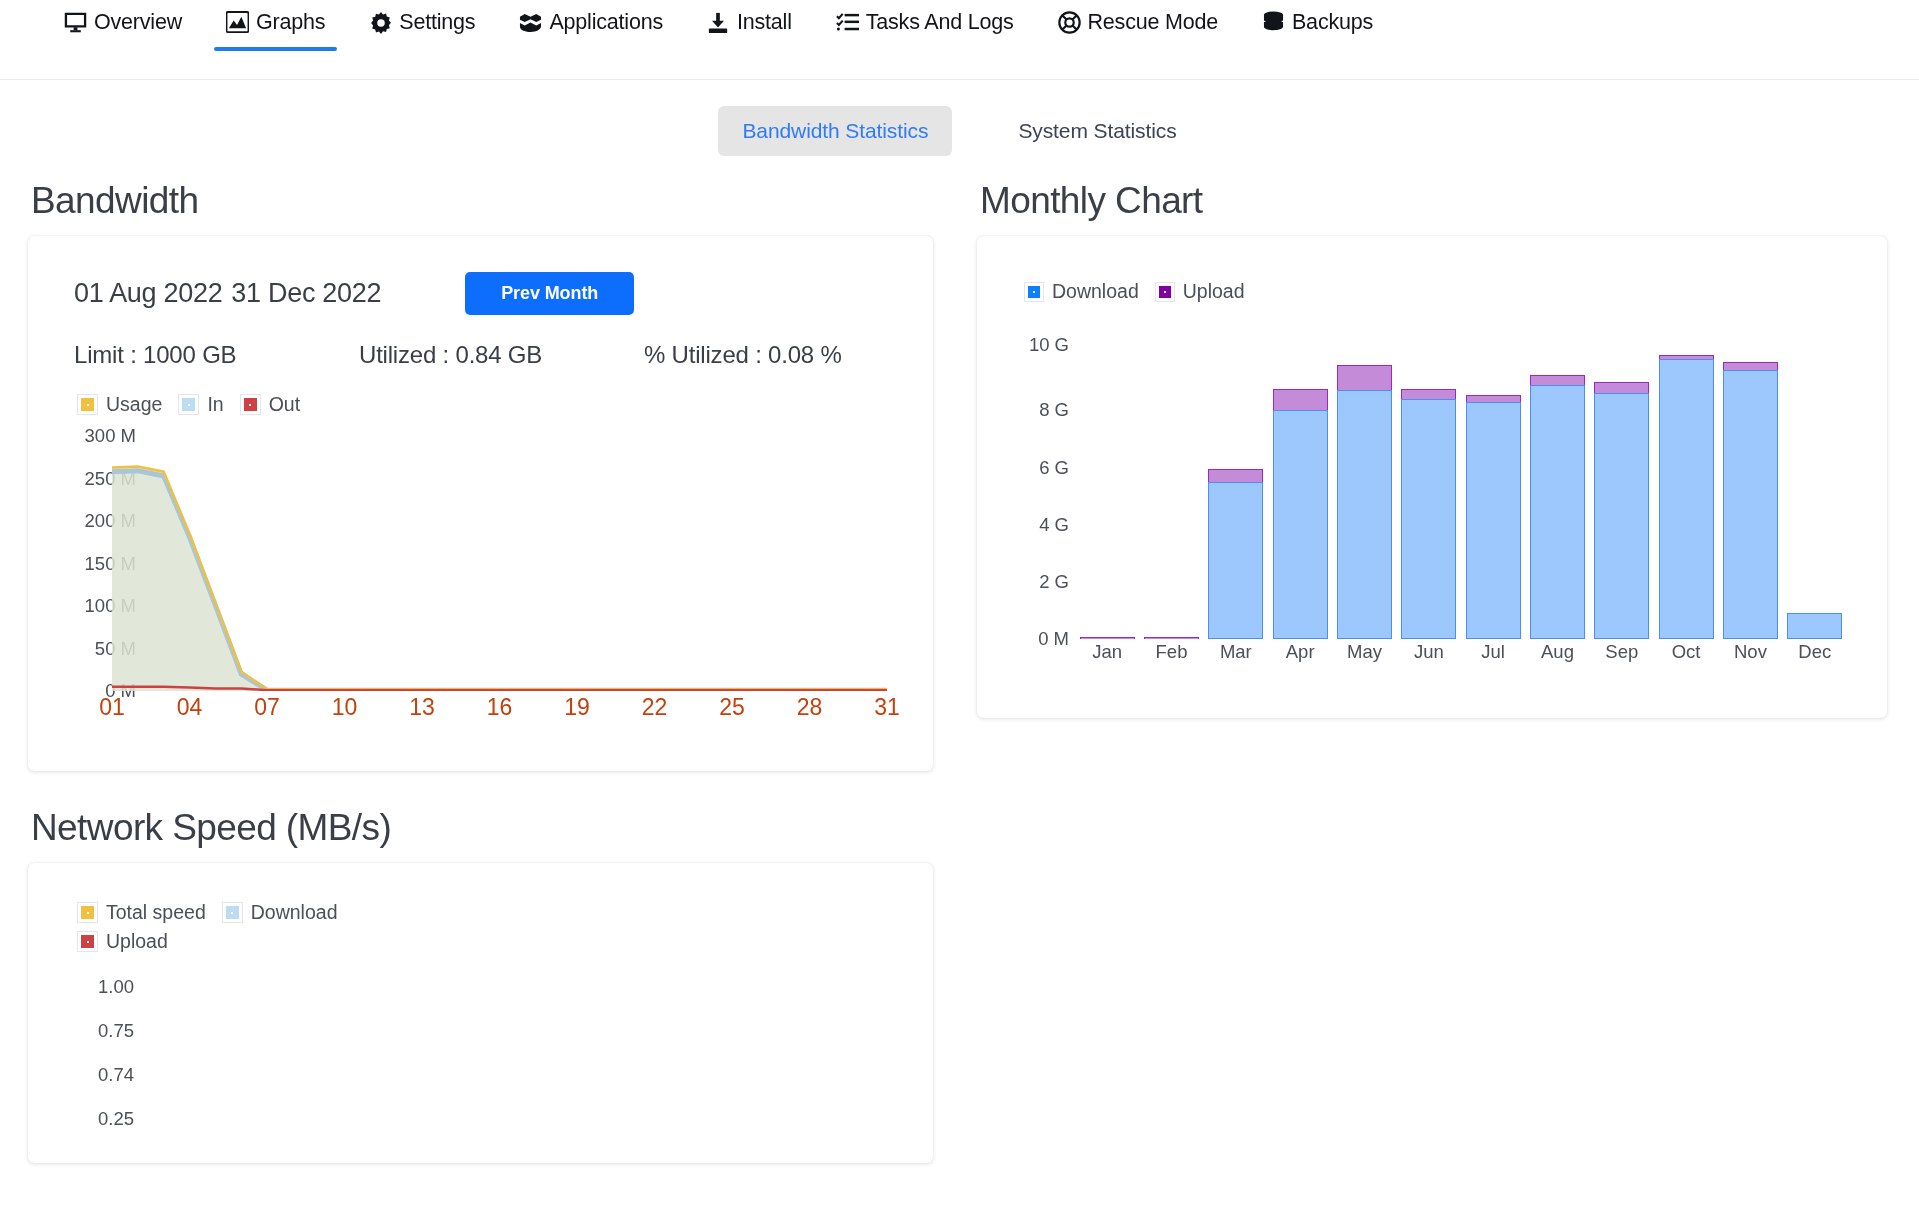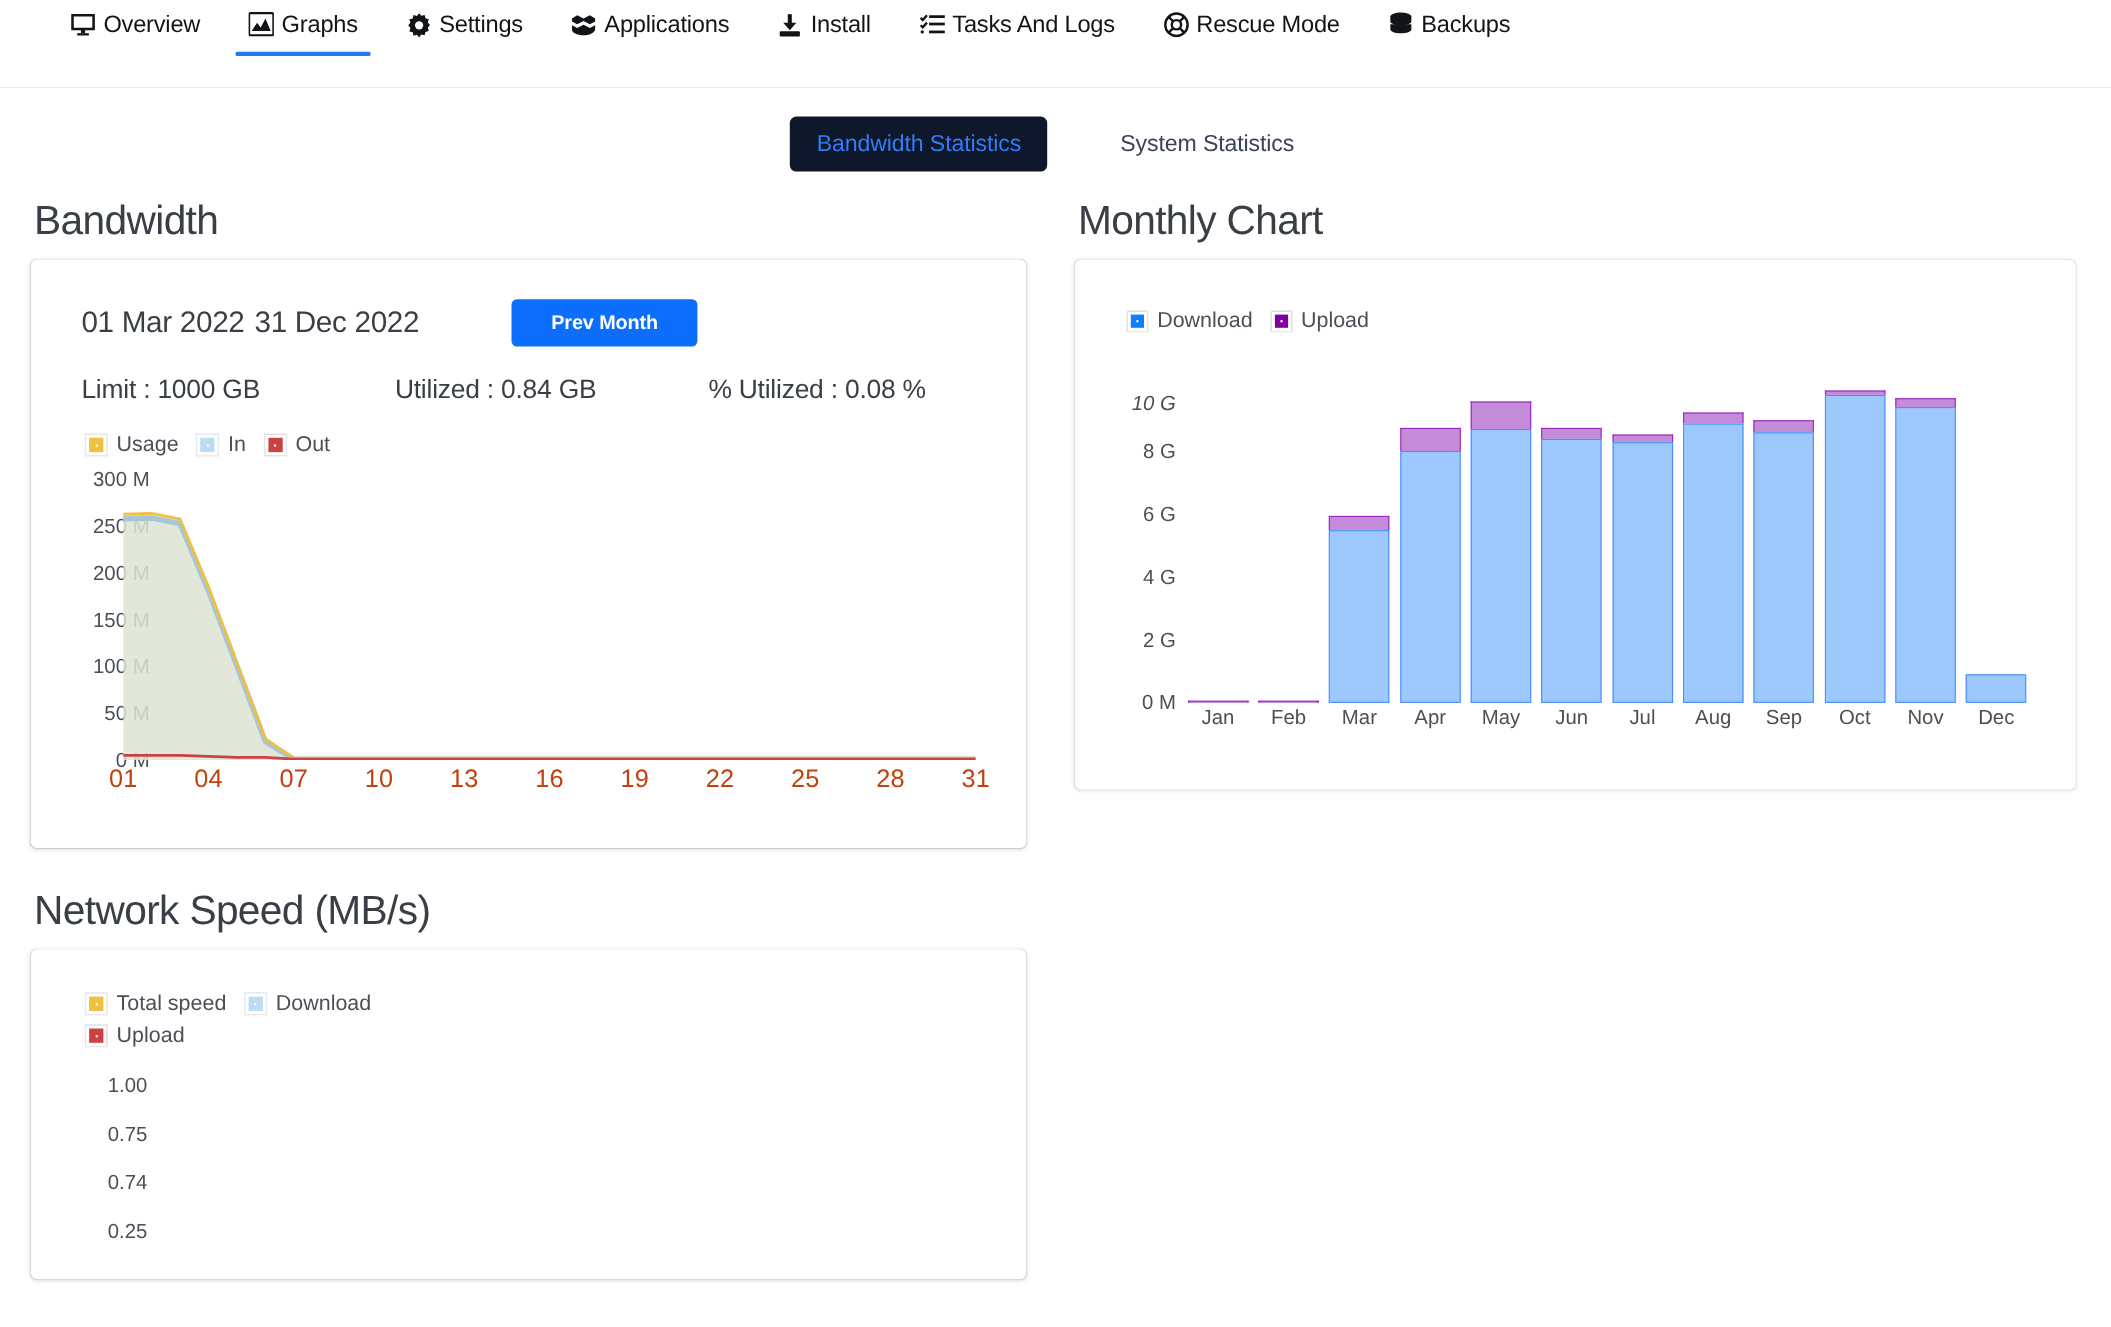--- a/index.html
+++ b/index.html
@@ -68,21 +68,21 @@
   }
   .subtab {
     font-size: 21px;
     padding: 13px 24px;
     border-radius: 6px;
     cursor: pointer;
     color: #3c4257;
     letter-spacing: -0.1px;
   }
   .subtab.active {
-    background: #0f172a;
+    background: #e5e5e5;
     color: #2f7cf6;
   }
 
   
   .content {
     padding: 0 28px;
     margin-top: 24px;
   }
   .row {
     display: flex;
@@ -397,21 +397,21 @@
 
 <div class="content">
   <div class="row">
 
     <div class="col-left">
       <h2 class="section-title">Bandwidth</h2>
 
       <div class="card bw-card">
 
         <div class="bw-head">
-          <span class="bw-date">01 Mar 2022</span>
+          <span class="bw-date">01 Aug 2022</span>
           <span class="bw-date">31 Dec 2022</span>
           <button class="prev-month-btn">Prev Month</button>
         </div>
 
         <div class="bw-stats">
           <span class="s1">Limit : 1000 GB</span>
           <span class="s2">Utilized : 0.84 GB</span>
           <span class="s3">% Utilized : 0.08 %</span>
         </div>
 
@@ -480,21 +480,21 @@
           </div>
         </div>
 
         <div class="mc-chart">
           <div class="mc-ylabels" id="mcY">
               <span style="top: 320px;">0 M</span>
               <span style="top: 262.857px;">2 G</span>
               <span style="top: 205.714px;">4 G</span>
               <span style="top: 148.571px;">6 G</span>
               <span style="top: 91.4286px;">8 G</span>
-              <span style="top: 48px; font-style: italic;">10 G</span>
+              <span style="top: 26px;">10 G</span>
             </div>
           <div class="mc-plot" id="mcBars">
               <div class="mc-colwrap">
                 <div class="mc-bar">
                   <div class="seg-up" style="height: 2px;"></div>
                 </div>
               </div>
               <div class="mc-colwrap">
                 <div class="mc-bar">
                   <div class="seg-up" style="height: 2px;"></div>

